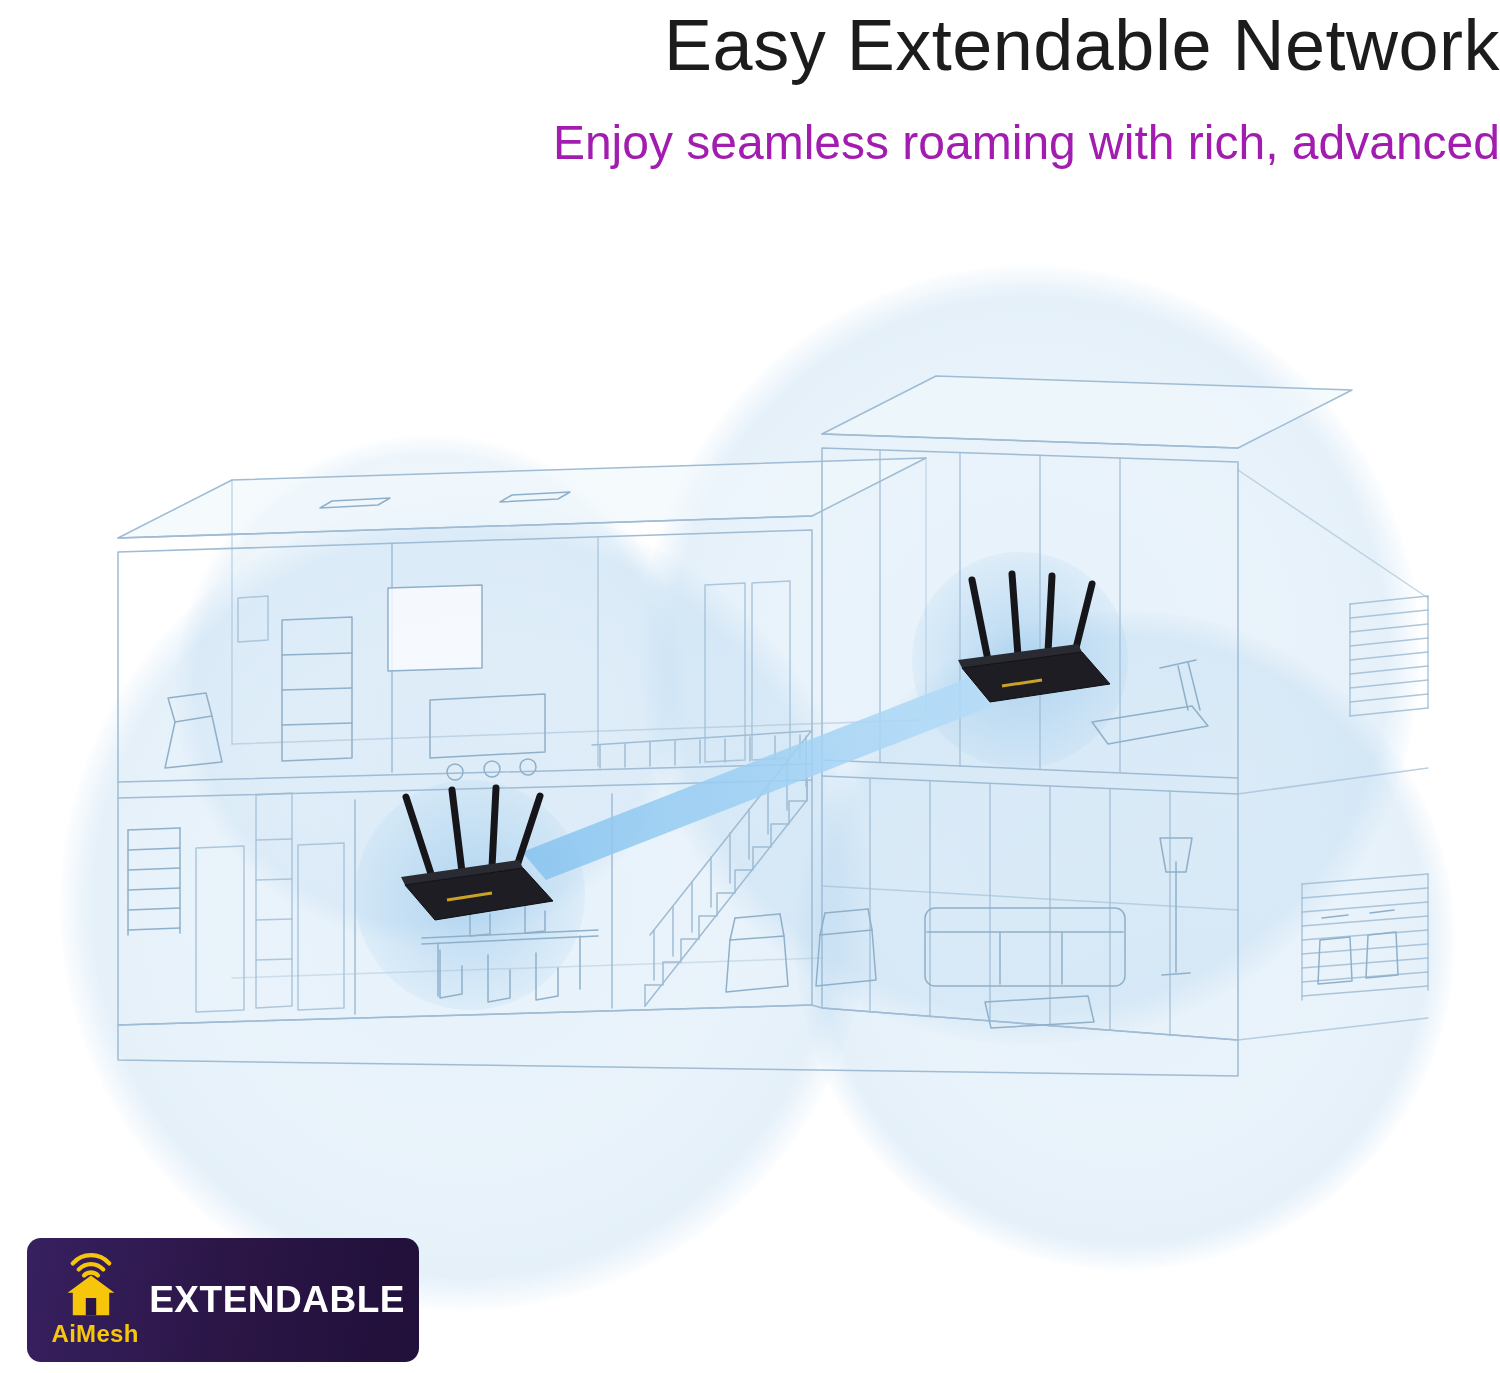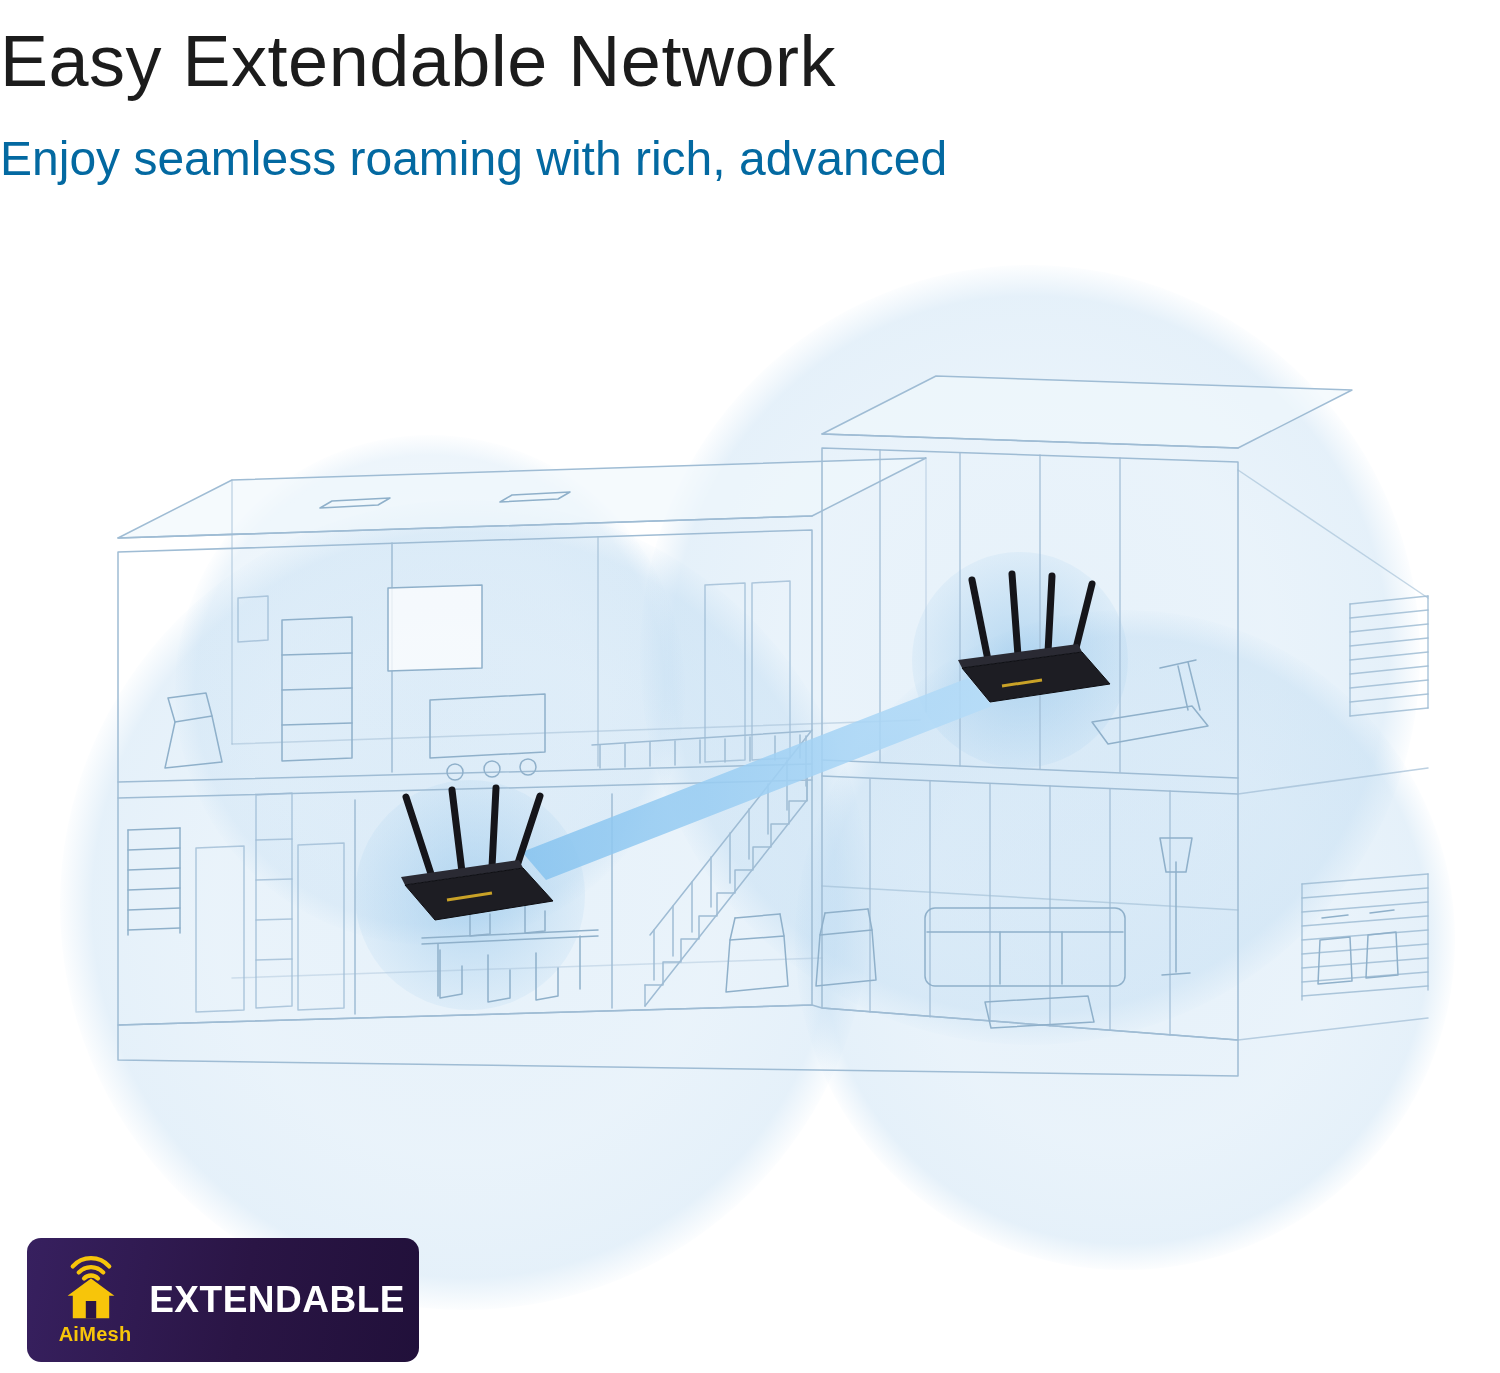--- a/index.html
+++ b/index.html
@@ -8,54 +8,54 @@
     width:1500px;height:1373px;
     overflow:hidden;
     background:#ffffff;
     font-family:"Liberation Sans", sans-serif;
   }
   .illustration{
     position:absolute;inset:0;z-index:0;
   }
   .heading-block{
     position:relative;z-index:2;
-    text-align:left;
-    padding-top:20px;
+    text-align:right;
+    padding-top:4px;
   }
   .page-title{
     margin:0;
     font-size:72px;
     font-weight:300;
     color:#1c1c1c;
     letter-spacing:0.5px;
   }
   .page-subtitle{
     margin:26px 0 0 0;
     font-size:48px;
     font-weight:300;
-    color:#0369a1;
+    color:#a21caf;
     line-height:1.28;
   }
   .badge{
     position:absolute;z-index:3;
     left:27px;top:1238px;
     width:392px;height:124px;
     border-radius:14px;
     background:linear-gradient(100deg,#37205f 0%,#2a1545 55%,#21103a 100%);
     display:flex;align-items:center;
     box-sizing:border-box;
     padding:8px 14px 8px 16px;
   }
   .badge-icon-col{
     width:104px;
     display:flex;flex-direction:column;align-items:center;justify-content:center;
   }
   .badge-icon-label{
     margin-top:2px;
-    font-size:20px;font-weight:700;
+    font-size:24px;font-weight:700;
     color:#f7c50a;
     letter-spacing:0.3px;
     margin-left:8px;
   }
   .badge-text-col{
     flex:1;
     display:flex;flex-direction:column;justify-content:center;
     padding-left:10px;
     gap:28px;
   }

